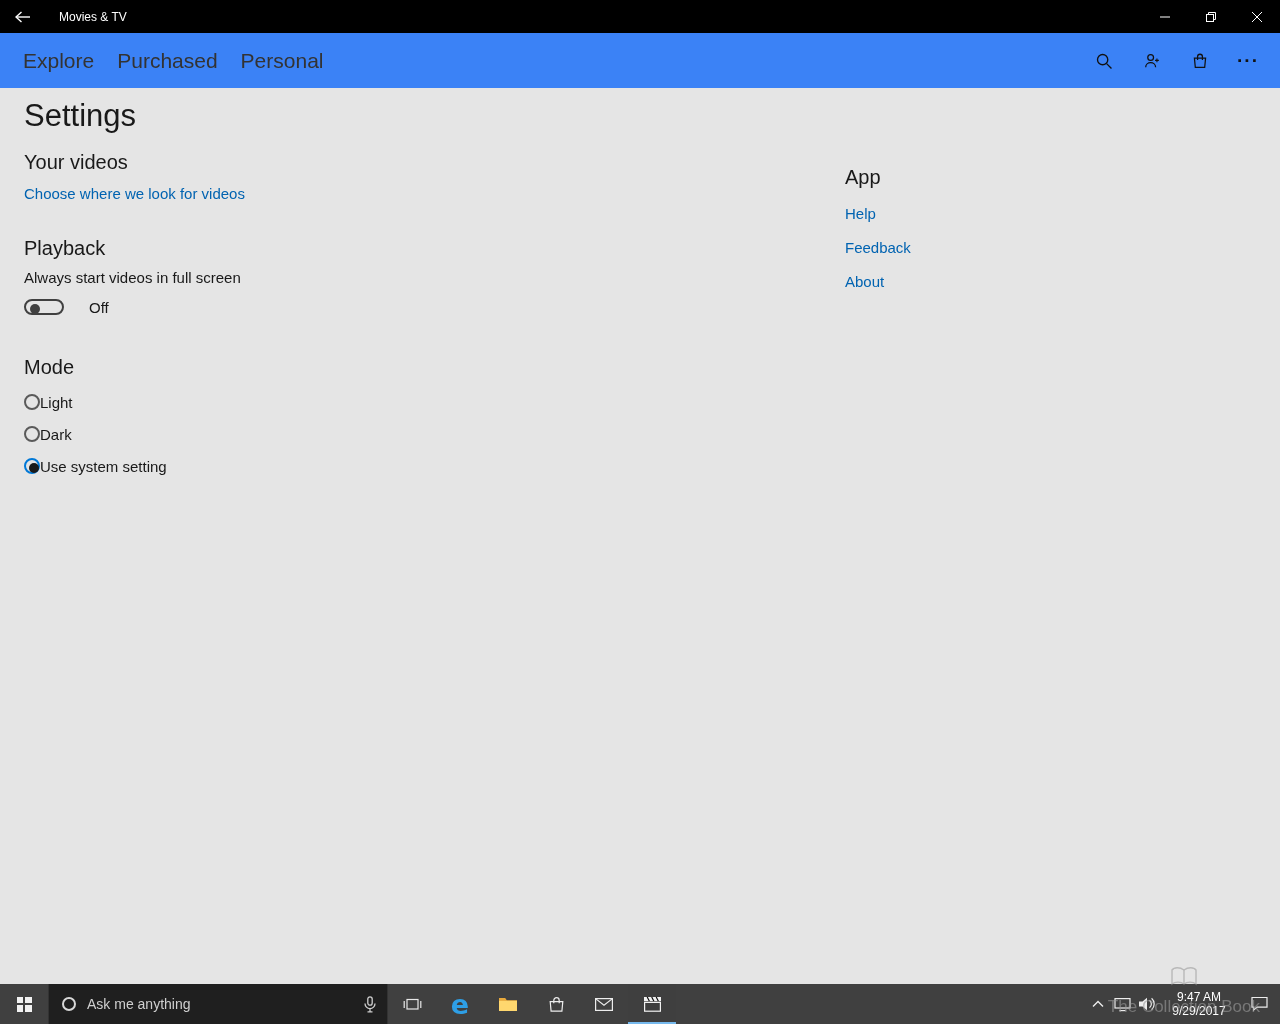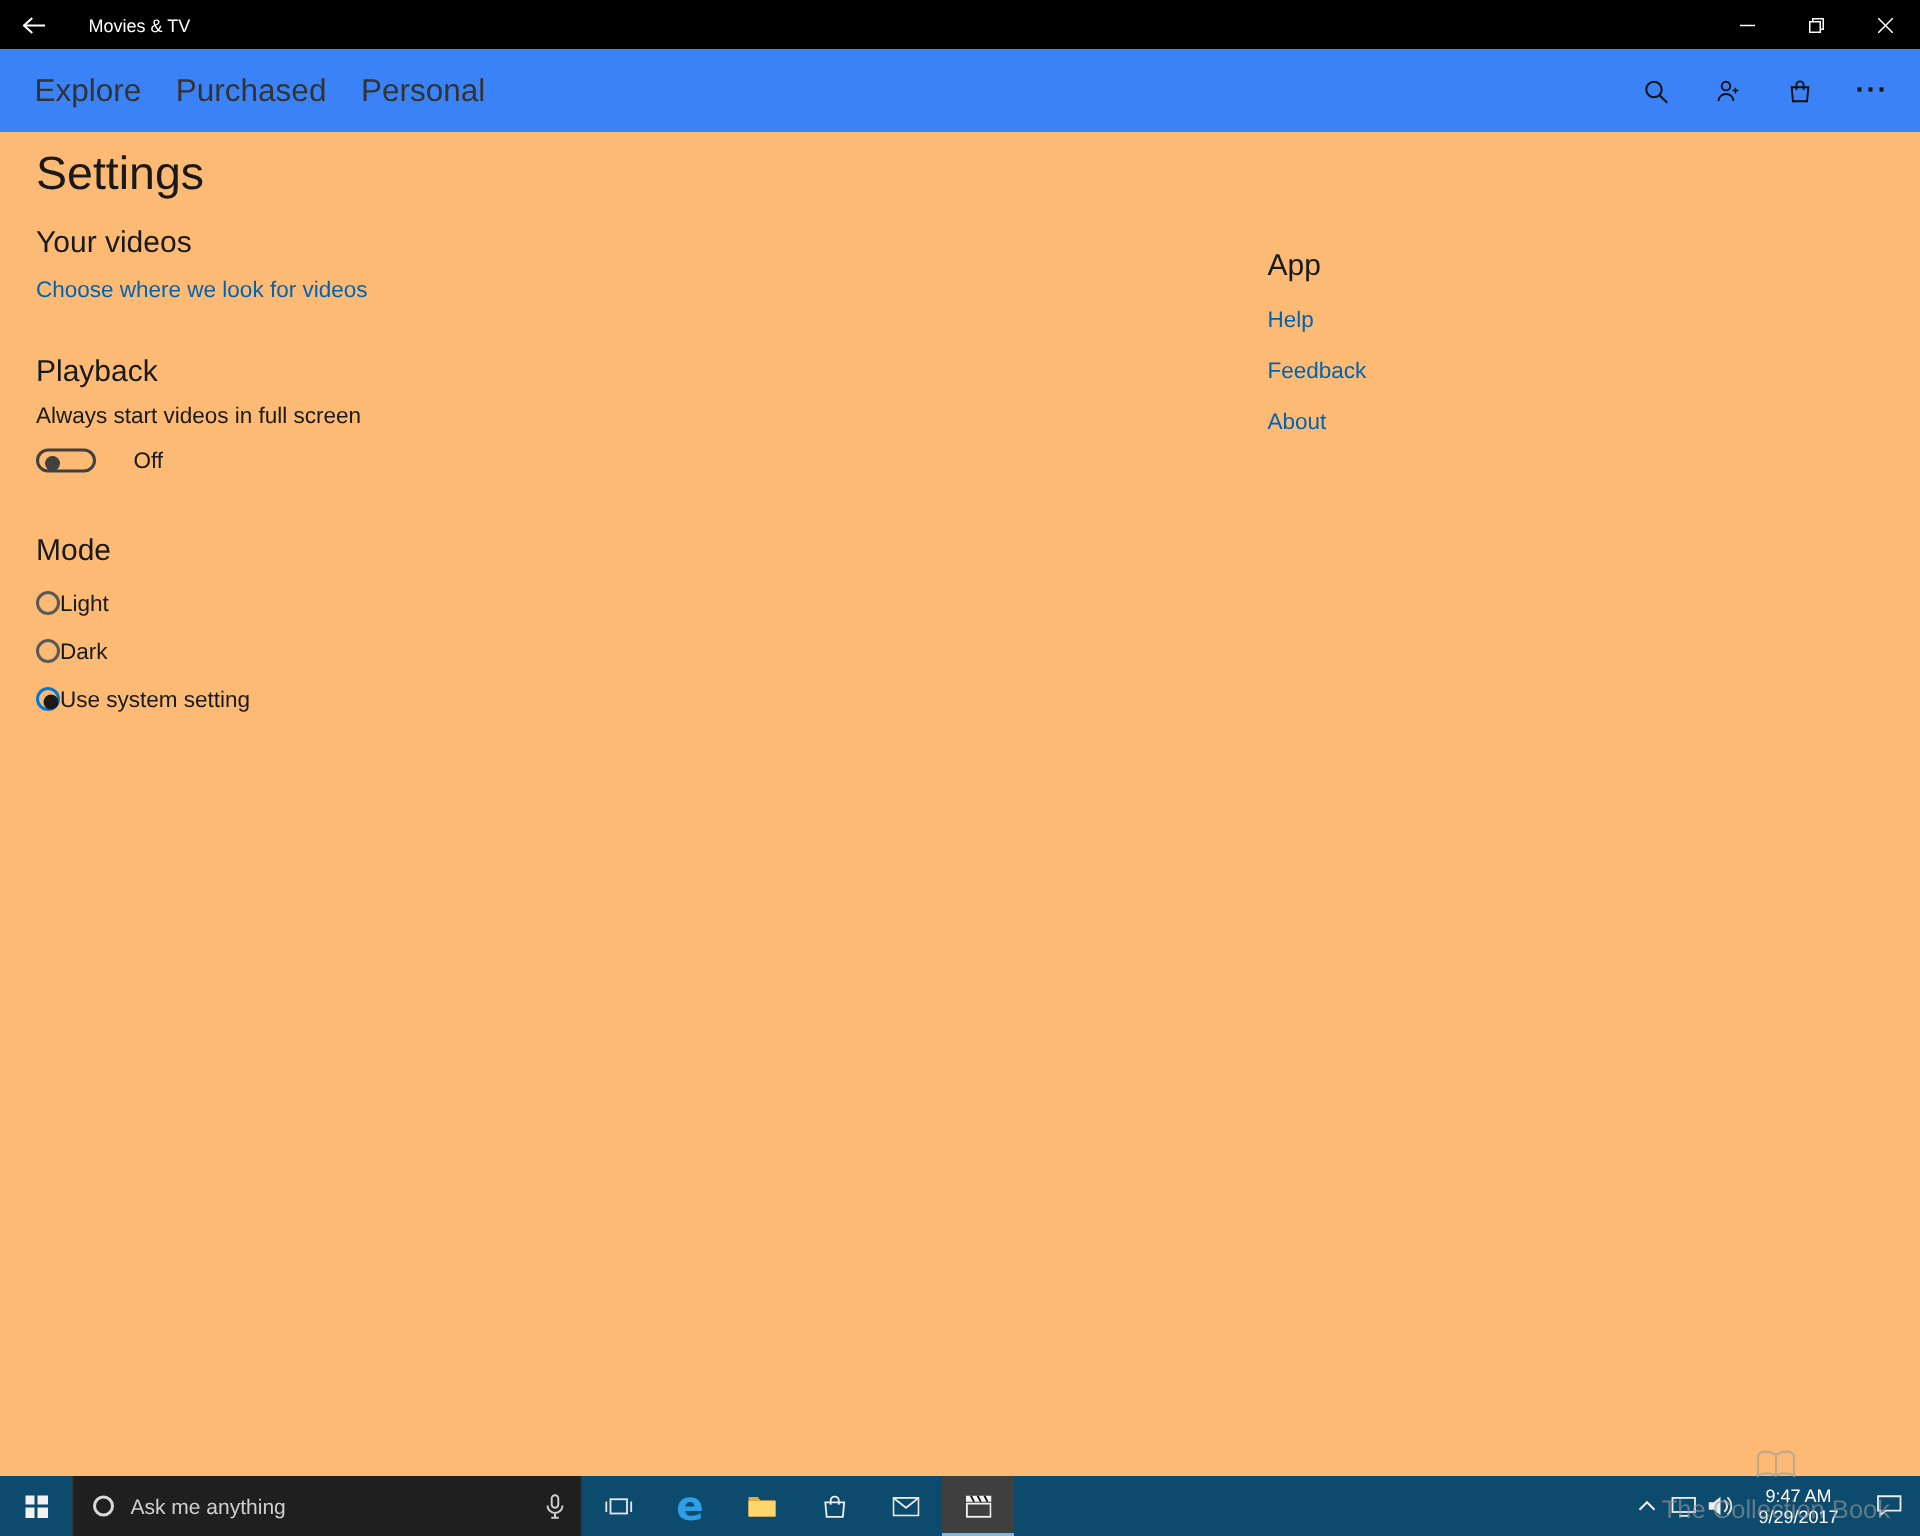--- a/index.html
+++ b/index.html
@@ -22,21 +22,21 @@
 
   
   .navbar{height:55px;background:#3b82f6;display:flex;align-items:center;padding-left:23px;}
   .nav-tabs{display:flex;gap:23px;align-items:baseline;}
   .nav-tab{font-size:21px;color:#333;line-height:28px;}
   .nav-icons{margin-left:auto;display:flex;align-items:center;padding-right:8px;}
   .nav-icon-btn{width:48px;height:48px;display:flex;align-items:center;justify-content:center;color:#111;}
   .ellipsis{font-size:19px;font-weight:700;letter-spacing:1px;color:#111;}
 
   
-  .content{position:relative;height:896px;background:#fdba74;padding:0 24px;}
+  .content{position:relative;height:896px;background:#e5e5e5;padding:0 24px;}
   .settings-title{font-size:31px;font-weight:300;margin:0;padding-top:9px;line-height:38px;color:#191919;}
   .columns{position:relative;margin-top:14px;}
   .left-col{width:640px;}
   h2{font-size:20px;font-weight:400;margin:0;color:#191919;line-height:26px;}
   .link{color:var(--link);font-size:15px;text-decoration:none;cursor:pointer;line-height:20px;}
   .choose-link{display:inline-block;margin-top:9px;}
   .gap-playback{margin-top:31px;}
   .toggle-label{font-size:15px;margin-top:7px;color:#191919;line-height:20px;}
   .toggle-row{display:flex;align-items:flex-start;margin-top:11px;gap:25px;height:20px;}
   .toggle{width:40px;height:16px;border:2px solid #404040;border-radius:10px;position:relative;}
@@ -46,21 +46,21 @@
   .radio-group{margin-top:2px;}
   .radio-row{display:flex;align-items:center;margin-top:12px;height:20px;}
   .radio{width:16px;height:16px;border:2px solid #5a5a5a;border-radius:50%;position:relative;flex:0 0 auto;}
   .radio.checked{border-color:var(--accent);}
   .radio.checked:after{content:"";position:absolute;left:3px;top:3px;width:10px;height:10px;border-radius:50%;background:#1a1a1a;}
   .radio-label{font-size:15px;color:#191919;}
   .right-col{position:absolute;left:821px;top:15px;width:300px;}
   .block-link{display:block;margin-top:14px;}
 
   
-  .taskbar{position:absolute;left:0;bottom:0;width:1280px;height:40px;background:#0c4a6e;display:flex;align-items:stretch;z-index:2;}
+  .taskbar{position:absolute;left:0;bottom:0;width:1280px;height:40px;background:#404040;display:flex;align-items:stretch;z-index:2;}
   .tb-btn{width:48px;display:flex;align-items:center;justify-content:center;position:relative;}
   .win-logo{width:15px;height:15px;display:grid;grid-template-columns:1fr 1fr;grid-template-rows:1fr 1fr;gap:2px;}
   .win-logo span{background:#f2f2f2;}
   .search-box{width:340px;background:#1f1f1f;border-left:1px solid #333;border-right:1px solid #333;display:flex;align-items:center;}
   .cortana-ring{width:14px;height:14px;border:2px solid #d8d8d8;border-radius:50%;margin:0 11px 0 13px;flex:0 0 auto;}
   .search-text{color:#cfcfcf;font-size:14px;flex:1;}
   .mic-wrap{margin-right:11px;display:flex;align-items:center;}
   .edge-e{color:#2e9fe6;font-size:27px;font-weight:700;line-height:1;font-family:"DejaVu Sans",sans-serif;}
   .tb-btn.active{background:#3f3f3f;box-shadow:inset 0 -2px 0 var(--underline);}
   .tray{margin-left:auto;display:flex;align-items:center;}

